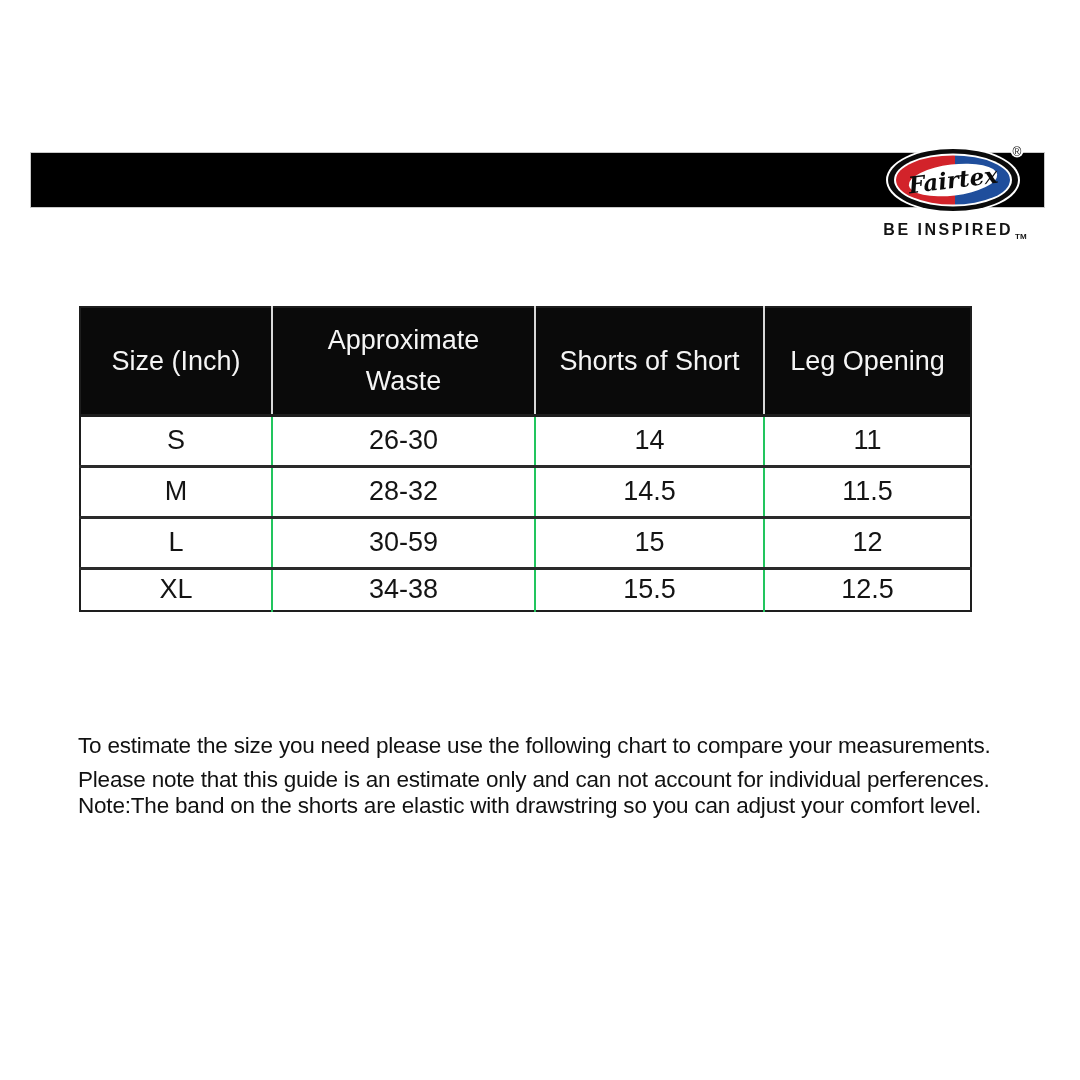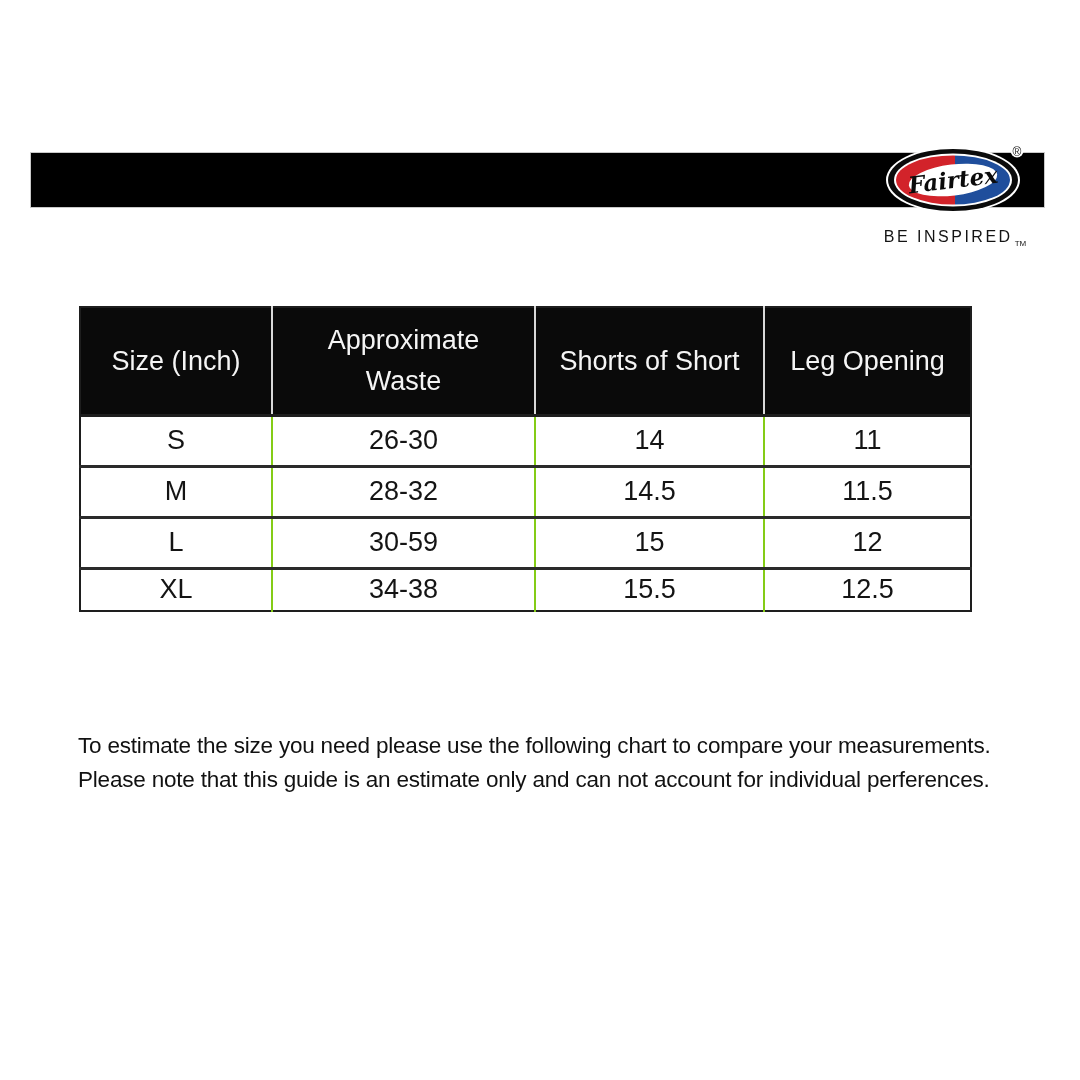--- a/index.html
+++ b/index.html
@@ -23,24 +23,24 @@
   }
   .logo-wrap {
     position: absolute;
     left: 884px; top: 145px;
     width: 140px; height: 70px;
     z-index: 2;
   }
   .logo-wrap svg { display: block; overflow: visible; }
   .tagline {
     position: absolute;
-    left: 880px; top: 228px;
+    left: 880px; top: 221px;
     width: 150px;
     text-align: center;
-    font-weight: normal;
+    font-weight: bold;
     font-size: 16px;
     letter-spacing: 2.5px;
     color: #141414;
     white-space: nowrap;
     z-index: 2;
   }
   .tagline .tm {
     font-size: 8px;
     letter-spacing: 0;
     vertical-align: sub;
@@ -84,21 +84,21 @@
     line-height: 1.5;
   }
   .size-table th:first-child { border-left: none; }
   .size-table td {
     font-size: 27px;
     color: #141414;
     text-align: center;
     vertical-align: middle;
     height: 51px;
     background: #ffffff;
-    border-left: 2px solid #84cc16;
+    border-left: 2px solid #22c55e;
     border-top: 3px solid #2a2a2a;
   }
   .size-table td:first-child { border-left: none; }
   .size-table tbody tr:first-child td { border-top: none; }
   .size-table tbody tr:last-child td { height: 43px; }
 
   
   .fit-note {
     position: absolute;
     left: 78px; top: 713px;
@@ -192,14 +192,15 @@
         <td>12.5</td>
       </tr>
     </tbody>
   </table>
 
   <div class="fit-note">
     <div>To estimate the size you need please use the following chart to compare your measurements.</div>
     <div>Please note that this guide is an estimate only and can not account for individual perferences.</div>
   </div>
 
+  <div class="band-note">Note:The band on the shorts are elastic with drawstring so you can adjust your comfort level.</div>
 
 </div>
 
 </body></html>

